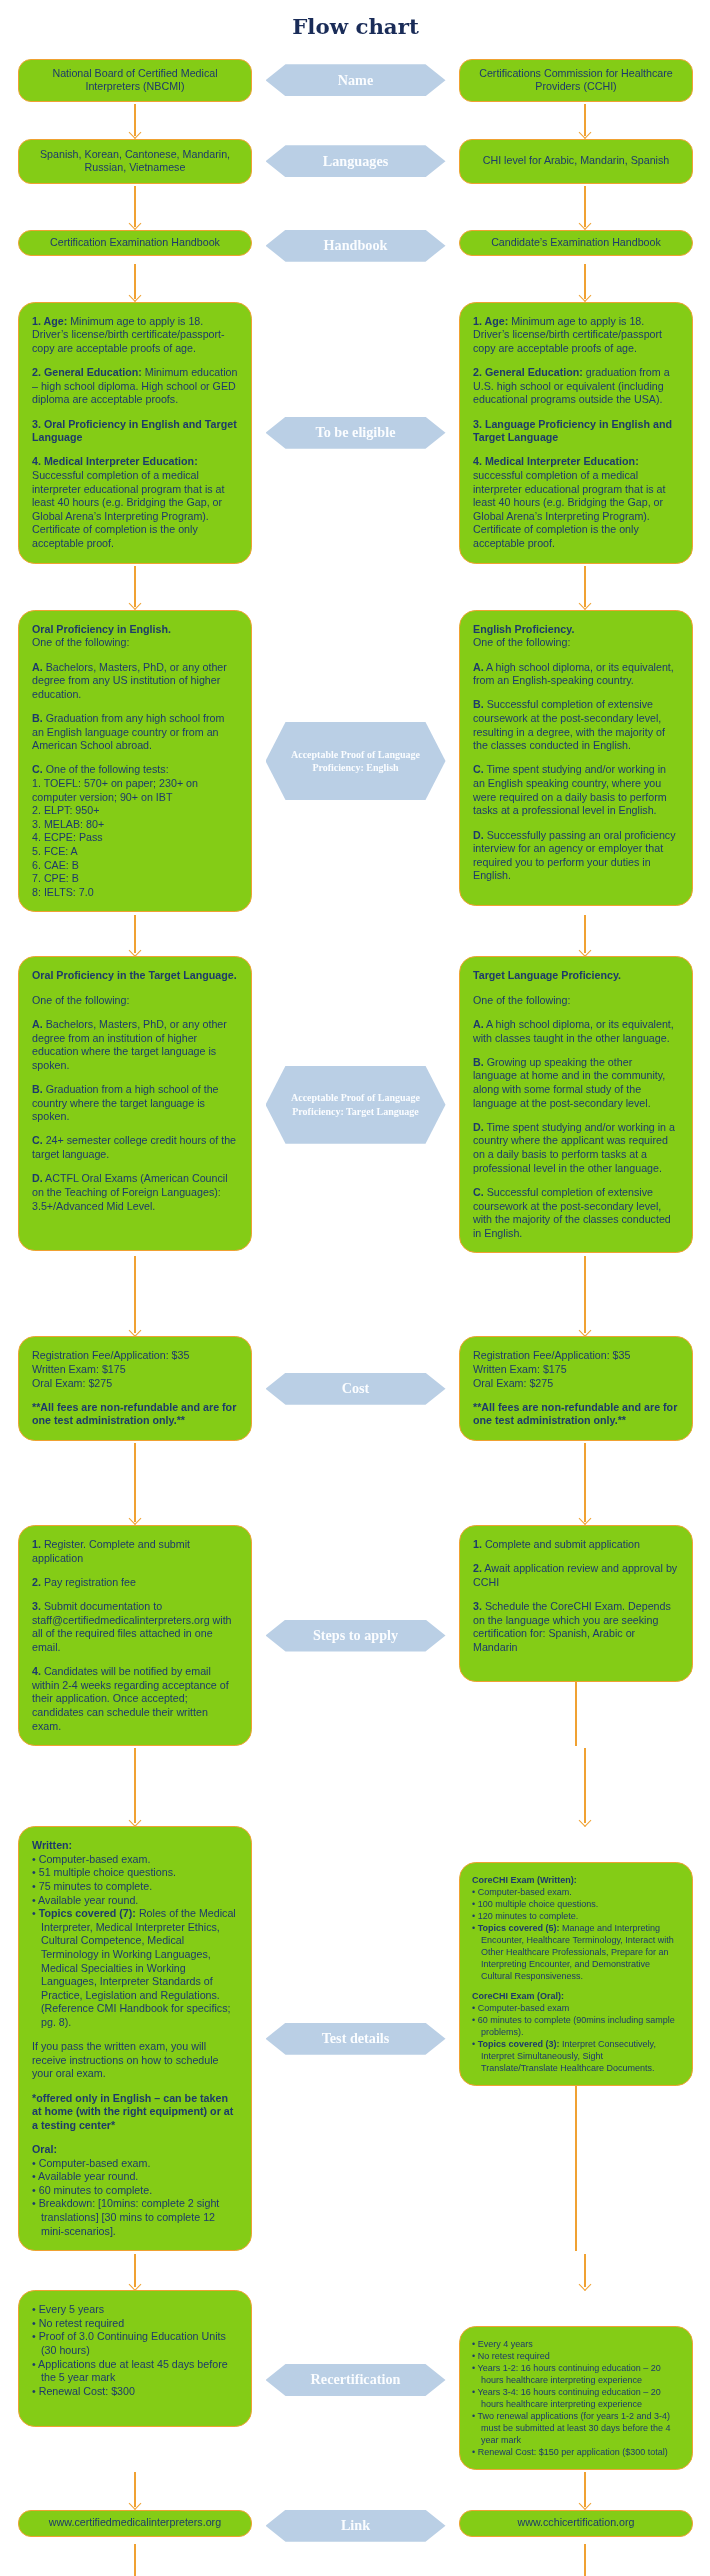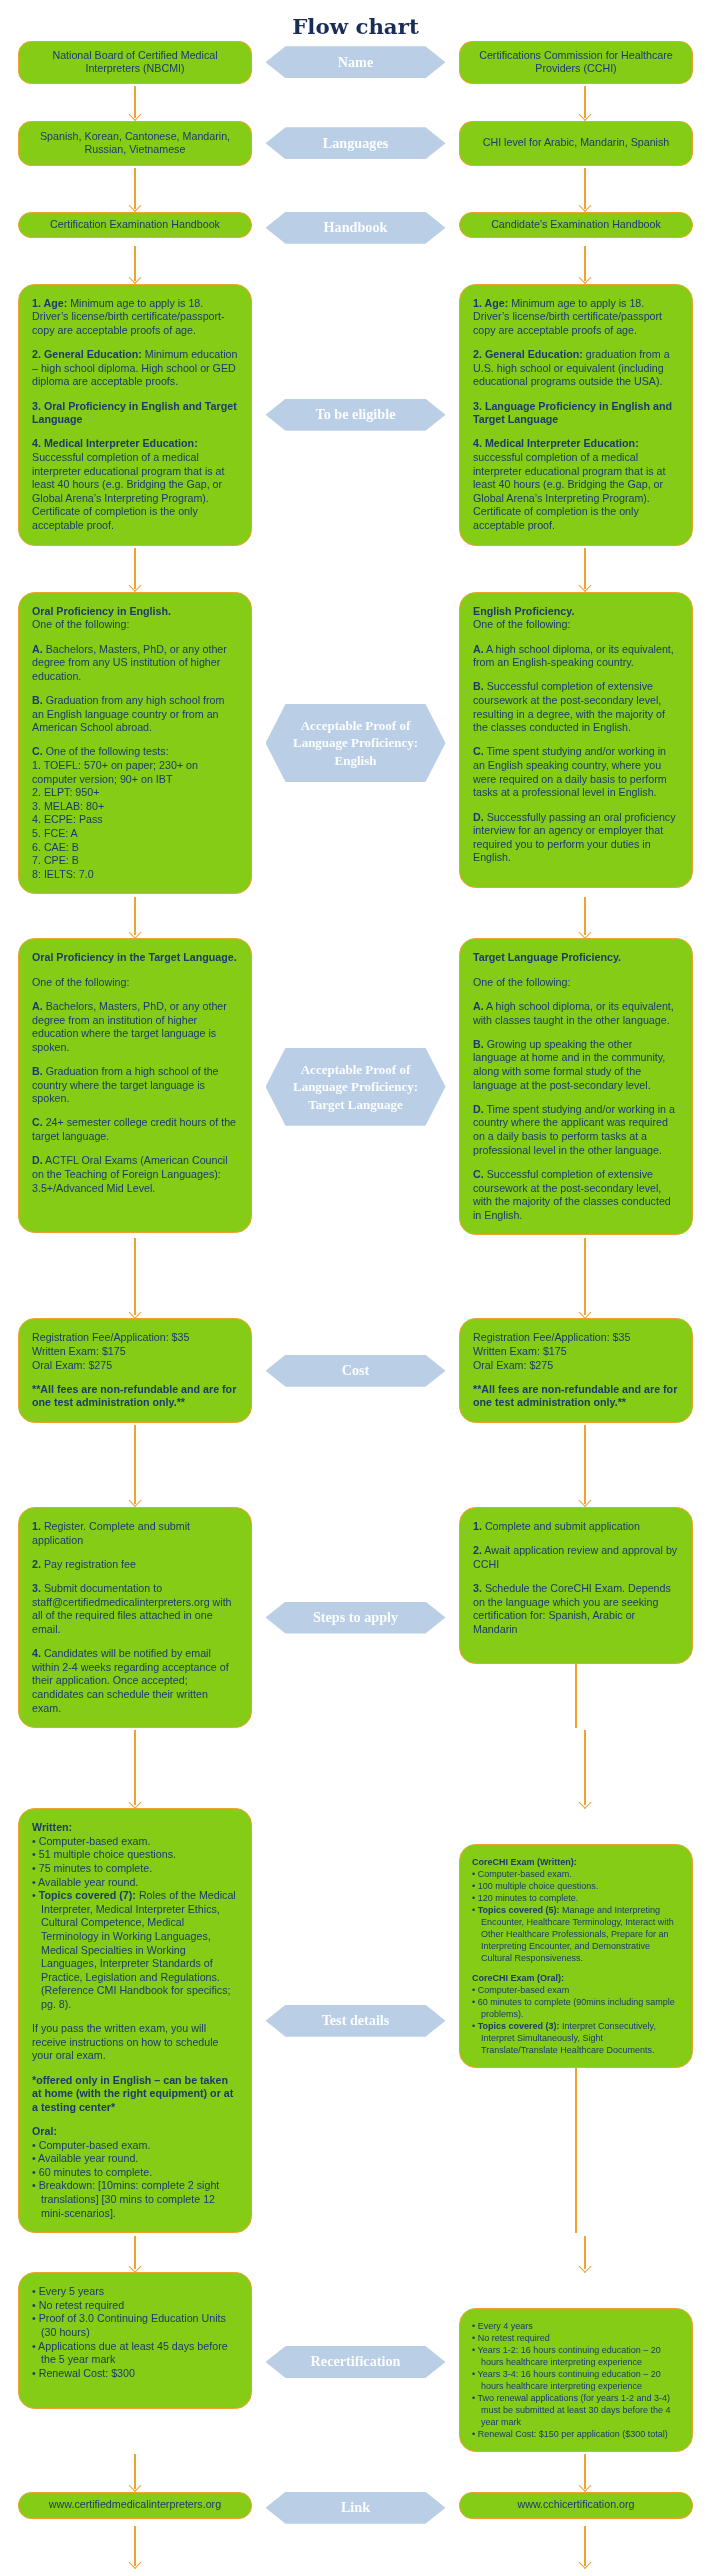--- a/index.html
+++ b/index.html
@@ -1,18 +1,18 @@
 <!DOCTYPE html>
 <html style="font-size:9.5px"><head>
 <meta charset="utf-8">
 <style>
   html,body{margin:0;padding:0;background:#ffffff;}
   body{width:711px;font-family:"Liberation Sans","DejaVu Sans",sans-serif;color:#1d3a6b;}
   .page{width:711px;min-height:2576px;box-sizing:border-box;padding-top:13px;background:#fff;}
-  .title{ text-align:center;font-family:"DejaVu Serif",serif;font-weight:700;color:#1a2c58;margin:0 0 0 0;}
+  .title{ text-align:center;font-family:"DejaVu Serif",serif;font-weight:700;color:#1a2c58;margin:0 0 18px 0;}
   .t1,.t2{font-size:21.3px;line-height:1.3;}
   .row{display:grid;grid-template-columns:234px 1fr 234px;padding:0 18px;}
   .cell{display:flex;flex-direction:column;min-width:0;}
   .cell.mid{align-items:center;justify-content:center;}
   .box{box-sizing:border-box;width:100%;background:#84cc16;border:1.8px solid #f0a132;border-radius:16.6px;
        padding:12px 13px;font-size:10.7px;line-height:13.6px;overflow-wrap:anywhere;}
   .box.ctr{display:flex;align-items:center;justify-content:center;text-align:center;padding:4.7px 12px;border-radius:13px;}
   .box.sm{font-size:9px;line-height:12px;padding:10.7px 12px;margin-top:36px;}
   .para{margin:0;}
   .para.gap{margin-top:10.7px;}
@@ -23,21 +23,21 @@
   .b-name{min-height:43px}.b-lang{min-height:45px}.b-hand{min-height:26px}
   .b-elig{min-height:256px}.b-eng{min-height:296px}.b-tgt{min-height:295px}
   .b-cost{min-height:97px}.b-steps-l{min-height:201px}.b-steps-r{min-height:157px}
   .b-test-l{min-height:394px}.b-test-r{min-height:213px}.b-rec{min-height:137px}
   .b-link{min-height:27px}
   
   .hex{width:180px;background:#bacfe5;color:#fbfdff;font-family:Liberation Serif, serif;font-weight:700;
        display:flex;align-items:center;justify-content:center;text-align:center;box-sizing:border-box;padding:0 19px;
        clip-path:polygon(0 50%,20px 0,calc(100% - 20px) 0,100% 50%,calc(100% - 20px) 100%,20px 100%);}
   .hx-s{height:32px;font-size:14.2px;}
-  .hx-m{height:78px;font-size:13px;line-height:1.35;padding:0 18px;}
+  .hx-m{height:78px;font-size:10px;line-height:1.35;padding:0 18px;}
   
   .gaprow{position:relative;width:711px;}
   .g63{height:37px}.g78{height:46px}.g67{height:40px}.g77{height:46px}.g74{height:44px}
   .g140{height:83px}.g141{height:84px}.g135{height:80px}.g66{height:39px}.g68{height:40px}.g76{height:45px}
   .arrow{position:absolute;bottom:3px;width:1.8px;background:#f0a132;height:calc(100% - 5.3px);}
   .arrow.l{left:134px;}
   .arrow.r{left:584px;}
   .arrow::after{content:"";position:absolute;bottom:-1.2px;left:50%;width:7.7px;height:7.7px;
        border-right:1.8px solid #f0a132;border-bottom:1.8px solid #f0a132;
        transform:translateX(-50%) rotate(45deg);}

